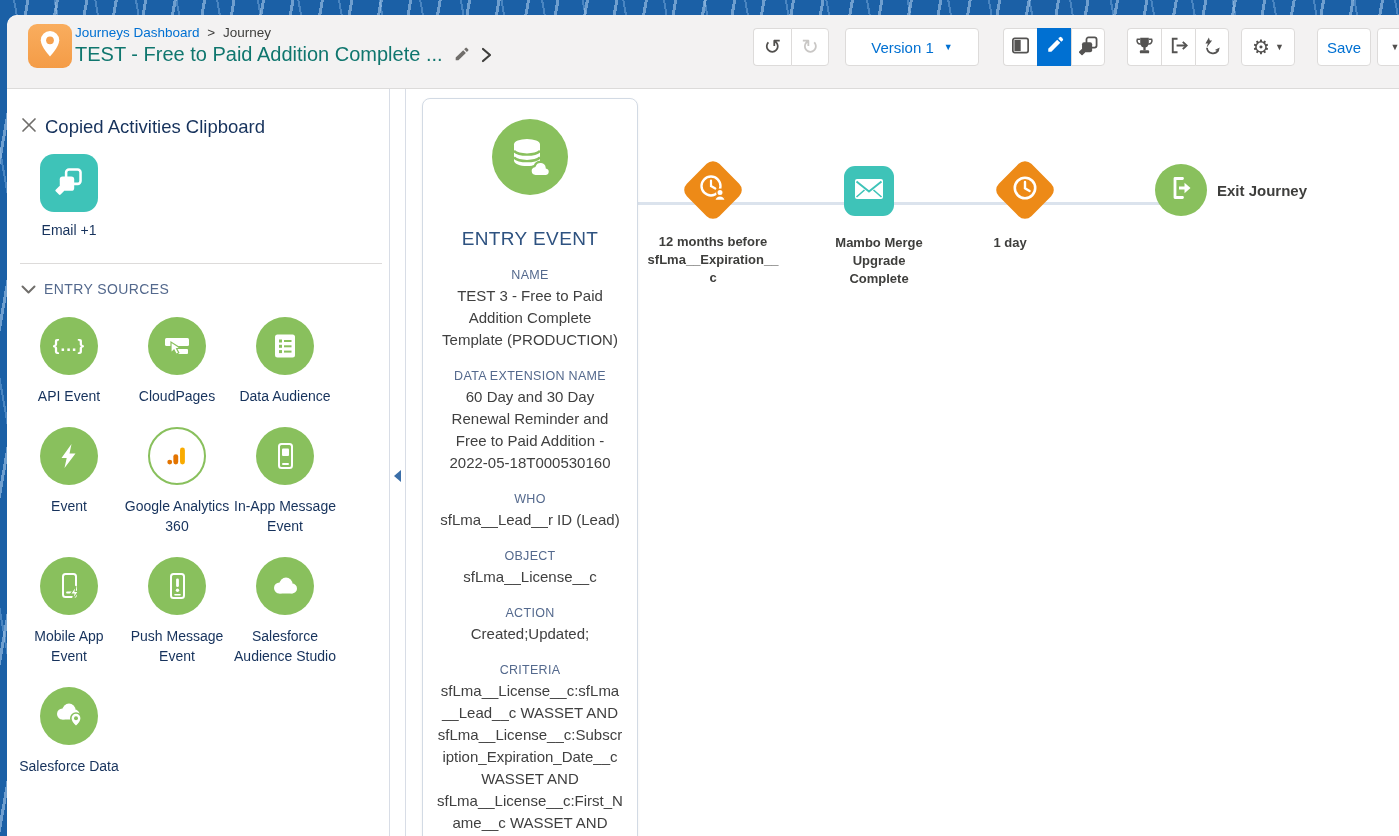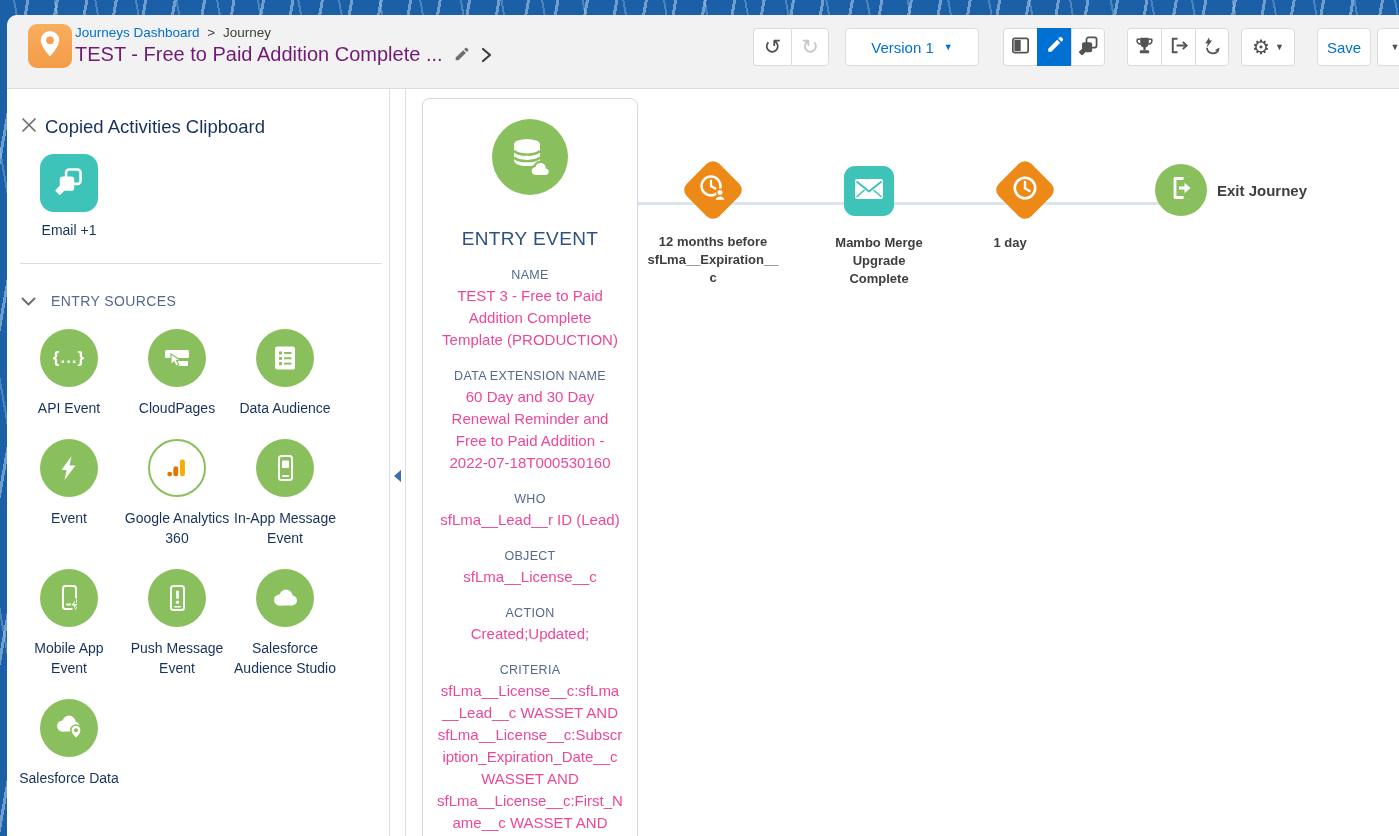--- a/index.html
+++ b/index.html
@@ -25,21 +25,21 @@
   .brand-icon{
     position:absolute; left:21px; top:9px; width:44px; height:44px;
     background:linear-gradient(#f9ad5e,#f49c47); border-radius:9px;
     display:flex; align-items:center; justify-content:center;
   }
   .crumb-block{ position:absolute; left:68px; top:10px; }
   .crumb-row{ font-size:13.5px; color:#3e3e3c; }
   .crumb-link{ color:#0070d2; text-decoration:none; cursor:pointer; }
   .crumb-sep{ color:#3e3e3c; padding:0 4px; }
   .title-row{ display:flex; align-items:center; gap:10px; margin-top:3px; }
-  .page-title{ font-size:20px; color:#701a75; }
+  .page-title{ font-size:20px; color:#0f766e; }
   .icon-btn-plain{ background:none; border:none; cursor:pointer; display:flex; align-items:center; }
   
   .toolbar{ position:absolute; right:-14px; top:13px; display:flex; align-items:center; }
   .tb-gap-a{width:16px;} .tb-gap-b{width:24px;} .tb-gap-c{width:22px;} .tb-gap-d{width:12px;} .tb-gap-e{width:22px;} .tb-gap-f{width:6px;}
   .btn{
     height:38px; background:#fff; border:1px solid #dddbda; border-radius:4px;
     display:flex; align-items:center; justify-content:center; cursor:pointer;
     font-family:"Liberation Sans", sans-serif;
   }
   .btn-group{ display:flex; }
@@ -61,21 +61,21 @@
     position:absolute; left:0; top:74px; bottom:0; width:383px;
     background:#fff; border-right:1px solid #d8dde6; overflow:hidden;
   }
   .clip-header{ display:flex; gap:7px; margin:27px 0 0 13px; }
   .clip-title{ font-size:18.5px; color:#16325c; }
   .close-x{ cursor:pointer; display:flex; }
   .clip-item{ width:76px; margin:16px 0 0 24px; display:flex; flex-direction:column; align-items:center; cursor:pointer; }
   .clip-tile{ width:58px; height:58px; border-radius:14px; background:#3ec3b8; display:flex; align-items:center; justify-content:center; color:#fff; }
   .clip-label{ margin-top:10px; font-size:14px; color:#16325c; }
   .side-divider{ height:1px; background:#dddbda; margin:25px 7px 0 13px; }
-  .sources-header{ display:flex; align-items:center; gap:15px; margin:28px 0 0 14px; cursor:pointer; }
+  .sources-header{ display:flex; align-items:center; gap:8px; margin:16px 0 0 14px; cursor:pointer; }
   .sources-title{ font-size:14px; color:#54698d; letter-spacing:.4px; }
   .src-grid{ margin:19px 0 0 8px; display:grid; grid-template-columns:repeat(3,108px); }
   .src-item{ display:flex; flex-direction:column; align-items:center; margin-bottom:21px; cursor:pointer; }
   .src-circle{
     width:58px; height:58px; border-radius:50%; background:#89c05d;
     display:flex; align-items:center; justify-content:center; color:#fff;
   }
   .src-circle.ga{ background:#fff; border:2.5px solid #89c05d; }
   .src-label{ margin-top:11px; font-size:14px; line-height:20px; color:#16325c; text-align:center; max-width:106px; }
   .glyph-api{ font-size:17px; font-weight:bold; color:#fff; letter-spacing:1px; }
@@ -97,21 +97,21 @@
     background:#fff; border:1px solid #d2dae4; border-radius:8px;
     box-shadow:0 1px 3px rgba(0,0,0,.06); padding:14px 14px; text-align:center; cursor:pointer;
   }
   .entry-circle{
     width:76px; height:76px; border-radius:50%; background:#89c05d;
     margin:6px auto 0 auto; display:flex; align-items:center; justify-content:center;
   }
   .entry-title{ margin-top:33px; font-size:19px; color:#2e5280; letter-spacing:.4px; }
   .card-section{ margin-top:18px; }
   .card-label{ font-size:12.5px; color:#54698d; letter-spacing:.3px; }
-  .card-value{ margin-top:3px; font-size:15px; line-height:22px; color:#ec4899; overflow-wrap:anywhere; }
+  .card-value{ margin-top:3px; font-size:15px; line-height:22px; color:#404040; overflow-wrap:anywhere; }
   
   .node{ position:absolute; z-index:3; cursor:pointer; }
   .diamond{
     width:46px; height:46px; background:#ed8a17; border-radius:9px;
     transform:rotate(45deg); display:flex; align-items:center; justify-content:center;
   }
   .diamond > *{ transform:rotate(-45deg); }
   .node-d1{ left:284px; top:78px; }
   .node-email{ left:438px; top:77px; width:50px; height:50px; border-radius:11px; background:#3ec3b8; display:flex; align-items:center; justify-content:center; }
   .node-d2{ left:596px; top:78px; }
@@ -414,21 +414,21 @@
         </svg>
       </div>
       <div class="entry-title">ENTRY EVENT</div>
 
       <div class="card-section">
         <div class="card-label">NAME</div>
         <div class="card-value">TEST 3 - Free to Paid Addition Complete Template (PRODUCTION)</div>
       </div>
       <div class="card-section">
         <div class="card-label">DATA EXTENSION NAME</div>
-        <div class="card-value">60 Day and 30 Day Renewal Reminder and Free to Paid Addition - 2022-07-18T000530160</div>
+        <div class="card-value">60 Day and 30 Day Renewal Reminder and Free to Paid Addition - 2022-05-18T000530160</div>
       </div>
       <div class="card-section">
         <div class="card-label">WHO</div>
         <div class="card-value">sfLma__Lead__r ID (Lead)</div>
       </div>
       <div class="card-section">
         <div class="card-label">OBJECT</div>
         <div class="card-value">sfLma__License__c</div>
       </div>
       <div class="card-section">

